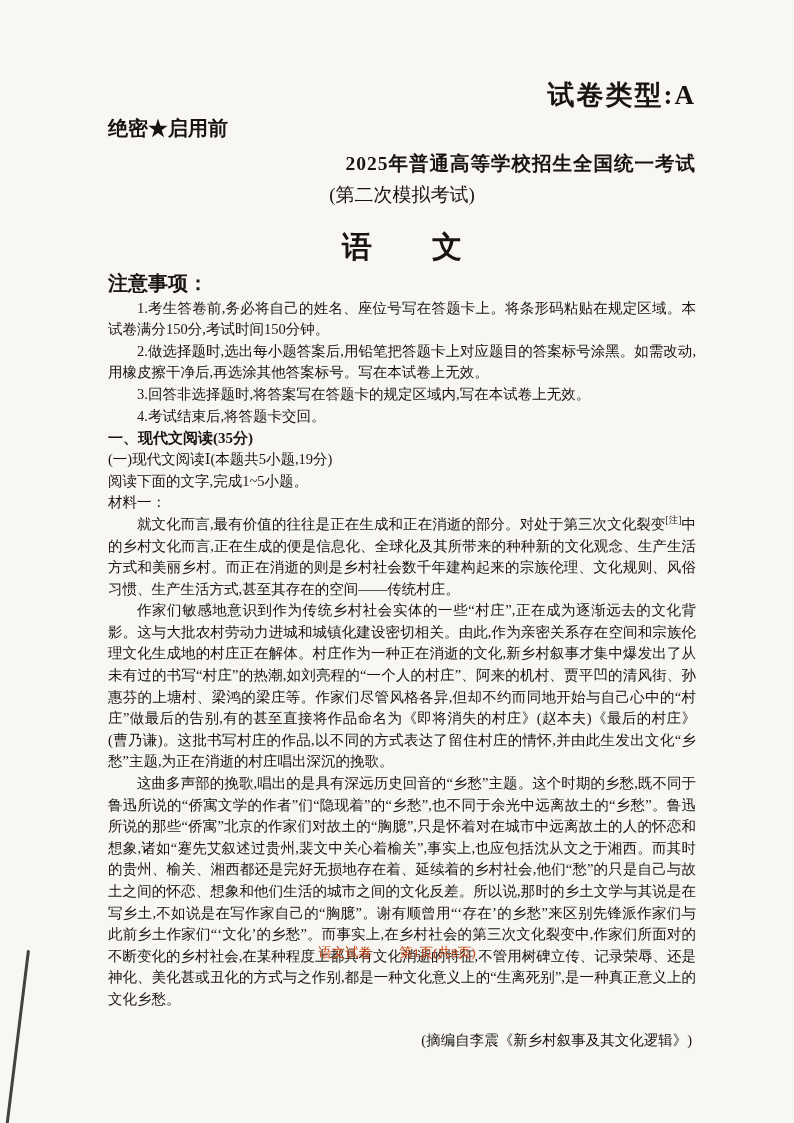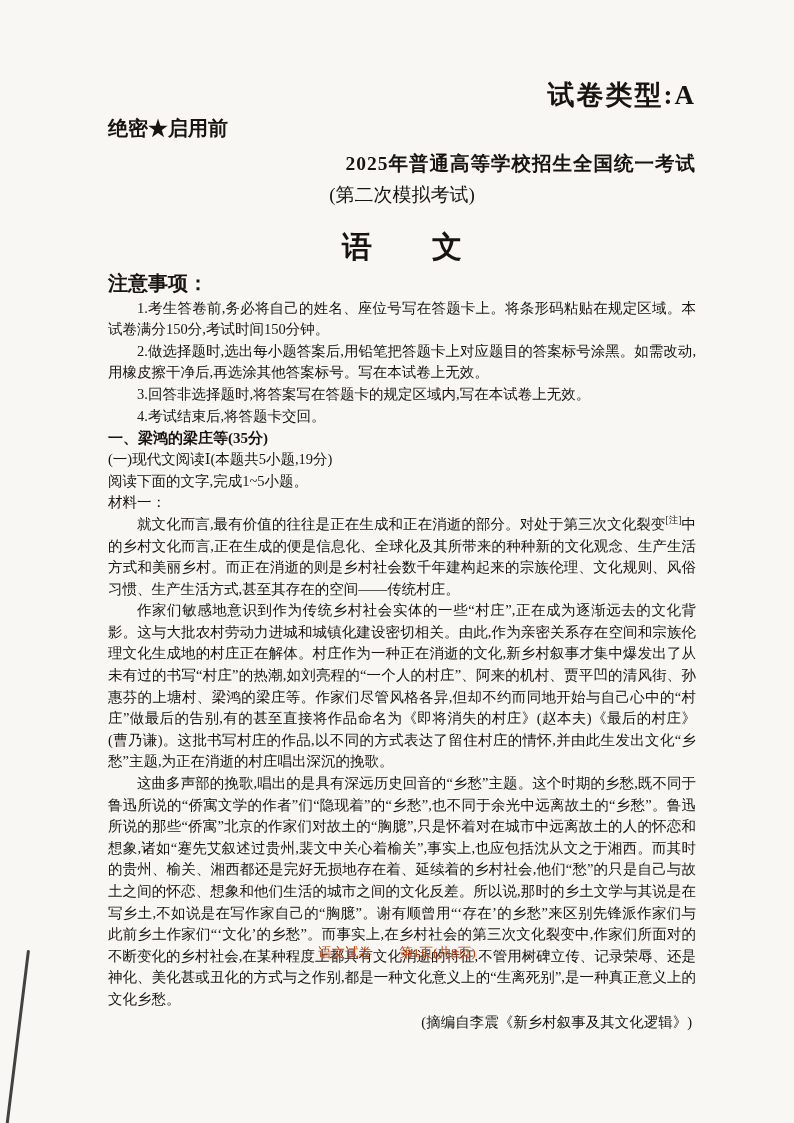--- a/index.html
+++ b/index.html
@@ -73,21 +73,21 @@
   .material-label { font-weight: 400; }
   .note-ref {
     font-size: 9.5px;
     line-height: 0;
     vertical-align: super;
   }
   .attribution {
     text-align: right;
     font-size: 14.5px;
     line-height: 23px;
-    margin-top: 0;
+    margin-top: 18px;
     padding-right: 4px;
   }
   .footer {
     position: absolute;
     left: 0; top: 944px;
     width: 100%;
     text-align: center;
     font-size: 13.5px;
     color: #c2410c;
   }
@@ -117,21 +117,21 @@
 
   <div class="subject-title">语　　文</div>
 
   <div class="notice-title">注意事项：</div>
 
   <p class="note">1.考生答卷前,务必将自己的姓名、座位号写在答题卡上。将条形码粘贴在规定区域。本试卷满分150分,考试时间150分钟。</p>
   <p class="note">2.做选择题时,选出每小题答案后,用铅笔把答题卡上对应题目的答案标号涂黑。如需改动,用橡皮擦干净后,再选涂其他答案标号。写在本试卷上无效。</p>
   <p class="note">3.回答非选择题时,将答案写在答题卡的规定区域内,写在本试卷上无效。</p>
   <p class="note">4.考试结束后,将答题卡交回。</p>
 
-  <p class="sec-heading">一、梁鸿的梁庄等(35分)</p>
+  <p class="sec-heading">一、现代文阅读(35分)</p>
 
   <p class="sub-heading">(一)现代文阅读Ⅰ(本题共5小题,19分)</p>
 
   <p class="instruction">阅读下面的文字,完成1~5小题。</p>
 
   <p class="material-label">材料一：</p>
 
   <p class="body-para"><span>就文化而言,最有价值的往往是正在生成和正在消逝的部分。对处于第三次文化裂变</span><sup class="note-ref">[注]</sup><span>中的乡村文化而言,正在生成的便是信息化、全球化及其所带来的种种新的文化观念、生产生活方式和美丽乡村。而正在消逝的则是乡村社会数千年建构起来的宗族伦理、文化规则、风俗习惯、生产生活方式,甚至其存在的空间——传统村庄。</span></p>
 
   <p class="body-para">作家们敏感地意识到作为传统乡村社会实体的一些“村庄”,正在成为逐渐远去的文化背影。这与大批农村劳动力进城和城镇化建设密切相关。由此,作为亲密关系存在空间和宗族伦理文化生成地的村庄正在解体。村庄作为一种正在消逝的文化,新乡村叙事才集中爆发出了从未有过的书写“村庄”的热潮,如刘亮程的“一个人的村庄”、阿来的机村、贾平凹的清风街、孙惠芬的上塘村、梁鸿的梁庄等。作家们尽管风格各异,但却不约而同地开始与自己心中的“村庄”做最后的告别,有的甚至直接将作品命名为《即将消失的村庄》(赵本夫)《最后的村庄》(曹乃谦)。这批书写村庄的作品,以不同的方式表达了留住村庄的情怀,并由此生发出文化“乡愁”主题,为正在消逝的村庄唱出深沉的挽歌。</p>

